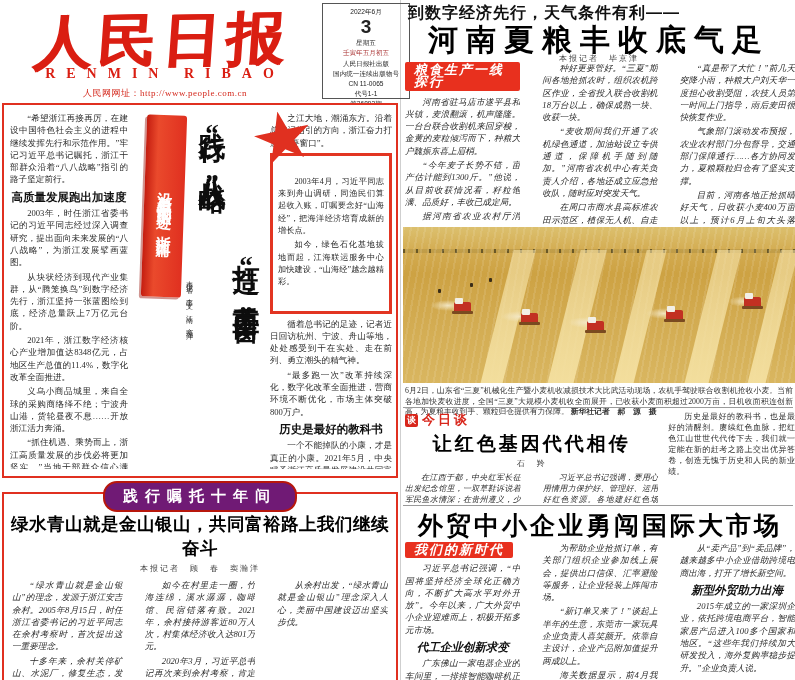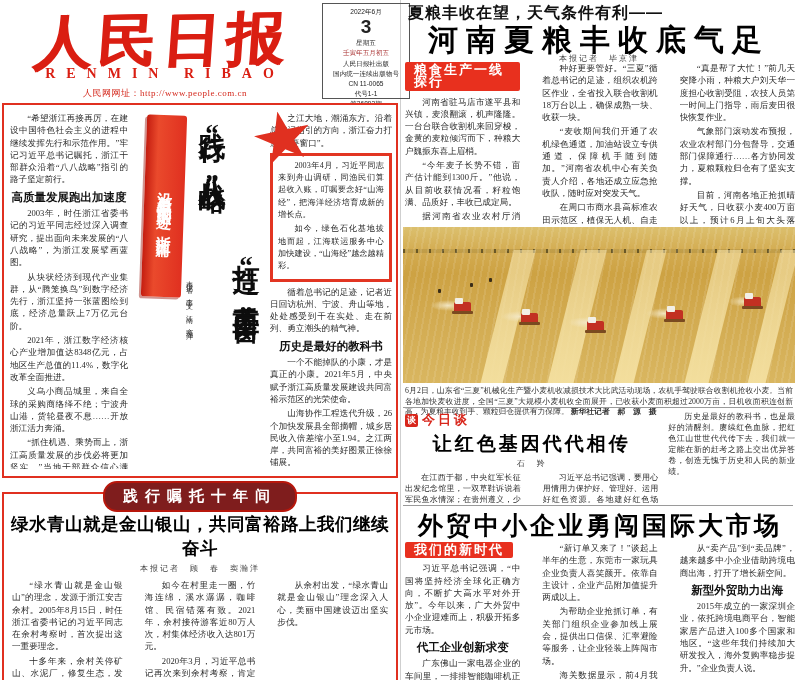--- a/index.html
+++ b/index.html
@@ -9,21 +9,21 @@
   .sans{font-family:"Liberation Sans","DejaVu Sans",sans-serif;}
   
   .masthead-title{font-size:58px;font-weight:900;color:#da1e12;letter-spacing:6px;
       transform:skewX(-5deg) rotate(-1deg);white-space:nowrap;text-shadow:1.5px 0 #da1e12;}
   .masthead-sub{color:#da1e12;font-weight:700;font-size:14px;letter-spacing:11px;text-align:center;}
   .masthead-url{color:#d4281c;font-size:9px;letter-spacing:.5px;text-align:center;}
   .datebox{border:1px solid #555;text-align:center;font-size:6.6px;line-height:1.55;color:#222;padding:3px 2px;}
   .datebox .day{font-size:19px;font-weight:700;line-height:1.1;}
   
   .para{margin:0 0 2px 0;text-indent:2em;text-align:justify;}
-  .cols{display:flex;gap:22px;}
+  .cols{display:flex;gap:22px;font-style:italic;}
   .col{flex:1;min-width:0;overflow:hidden;}
   .body-sm{font-size:8.6px;line-height:12.3px;color:#2a2a2a;}
   .subhead{font-weight:900;text-align:center;font-size:11.5px;margin:5px 0 4px;color:#111;
            font-family:"Liberation Sans","DejaVu Sans",sans-serif;}
   .byline{text-align:center;font-size:8px;color:#444;letter-spacing:2px;}
   .tag{display:inline-block;background:#e8301e;color:#fff;font-weight:700;font-size:13px;
        letter-spacing:2px;padding:2px 9px;border-radius:2px;
        font-family:"Liberation Sans","DejaVu Sans",sans-serif;}
   .rule-h{background:#9a9a9a;height:1px;}
   .rule-v{background:#cfcfcf;width:1px;}
@@ -58,22 +58,22 @@
   .ribbon{background:linear-gradient(90deg,#c41d10,#ea4a2c 30%,#e03020);color:#fff;
       writing-mode:vertical-rl;text-orientation:upright;font-weight:700;font-size:15px;letter-spacing:3px;
       display:flex;align-items:center;justify-content:center;border-radius:3px;
       transform:rotate(2deg);box-shadow:-2px 2px 0 rgba(150,20,10,.45);
       font-family:"Liberation Sans","DejaVu Sans",sans-serif;}
   .vert-head{writing-mode:vertical-rl;text-orientation:upright;font-size:27px;font-weight:900;
       letter-spacing:4px;color:#0d0d0d;line-height:1.15;}
   .vert-byline{writing-mode:vertical-rl;text-orientation:upright;font-size:7px;color:#333;letter-spacing:2px;}
   .star{clip-path:polygon(50% 0%,61% 35%,98% 35%,68% 57%,79% 91%,50% 70%,21% 91%,32% 57%,2% 35%,39% 35%);
         background:#e03020;transform:rotate(-12deg);}
-  .inset{border:3px solid #e23522;padding:4px 5px;margin:4px 0;}
-  .banner{position:absolute;left:50%;top:-13px;transform:translateX(-50%);background:#7f1d1d;color:#fff;
+  .inset{border:3px solid #e23522;padding:20px 5px;margin:4px 0;}
+  .banner{position:absolute;left:50%;top:-13px;transform:translateX(-50%);background:#701a75;color:#fff;
       font-weight:900;font-size:15px;letter-spacing:7px;padding:4px 18px;border-radius:14px;
       border:2px solid #b8170c;white-space:nowrap;font-family:Liberation Mono, monospace;}
   .lv-headline{font-size:17.5px;font-weight:900;letter-spacing:.5px;text-align:center;color:#000;
       font-family:"Liberation Sans","DejaVu Sans",sans-serif;}
 </style>
 </head>
 <body>
 
 <div class="page">
 
@@ -90,35 +90,35 @@
       <div style="color:#a33;">壬寅年五月初五</div>
       <div>人民日报社出版</div>
       <div>国内统一连续出版物号</div>
       <div>CN 11-0065</div>
       <div>代号1-1</div>
       <div>第26893期</div>
       <div>今日8版</div>
     </div>
   </div>
 
-  <div class="abs sans kicker" style="left:408px;top:3px;width:388px;">夏粮丰收在望，天气条件有利——</div>
+  <div class="abs sans kicker" style="left:408px;top:3px;width:388px;">到数字经济先行，天气条件有利——</div>
   <div class="abs sans big-headline" style="left:405px;top:20px;width:388px;">河南夏粮丰收底气足</div>
   <div class="abs byline" style="left:405px;top:53px;width:388px;">本报记者　毕京津</div>
 
   <div class="abs cols body-sm" style="left:405px;top:62px;width:390px;height:163px;">
     <div class="col">
       <div style="margin-bottom:5px;"><span class="tag">粮食生产一线探行</span></div>
       <div>
           <p class="para">河南省驻马店市遂平县和兴镇，麦浪翻滚，机声隆隆。一台台联合收割机来回穿梭，金黄的麦粒倾泻而下，种粮大户魏振东喜上眉梢。</p>
           <p class="para">“今年麦子长势不错，亩产估计能到1300斤。”他说，从目前收获情况看，籽粒饱满、品质好，丰收已成定局。</p>
           <p class="para">据河南省农业农村厅消息，今年河南计划收获小麦8500多万亩，目前进度已过七成，夏粮丰收在望。</p>
         </div>
     </div>
     <div class="col">
-        <p class="para">种好更要管好。“三夏”循着总书记的足迹，组织农机跨区作业，全省投入联合收割机18万台以上，确保成熟一块、收获一块。</p>
+        <p class="para">种好更要管好。“三夏”期间各地抢抓农时，组织农机跨区作业，全省投入联合收割机18万台以上，确保成熟一块、收获一块。</p>
         <p class="para">“麦收期间我们开通了农机绿色通道，加油站设立专供通道，保障机手随到随加。”河南省农机中心有关负责人介绍，各地还成立应急抢收队，随时应对突发天气。</p>
         <p class="para">在周口市商水县高标准农田示范区，植保无人机、自走式喷灌机等装备一应俱全，科技让丰收更有底气。</p>
       </div>
     <div class="col">
         <p class="para">“真是帮了大忙！”前几天突降小雨，种粮大户刘天华一度担心收割受阻，农技人员第一时间上门指导，雨后麦田很快恢复作业。</p>
         <p class="para">气象部门滚动发布预报，农业农村部门分包督导，交通部门保障通行……各方协同发力，夏粮颗粒归仓有了坚实支撑。</p>
         <p class="para">目前，河南各地正抢抓晴好天气，日收获小麦400万亩以上，预计6月上旬大头落地，丰收底气十足。</p>
       </div>
   </div>
 
@@ -182,22 +182,22 @@
         <div style="margin-bottom:4px;"><span class="tag">我们的新时代</span></div>
         <div>
             <p class="para">习近平总书记强调，“中国将坚持经济全球化正确方向，不断扩大高水平对外开放”。今年以来，广大外贸中小企业迎难而上，积极开拓多元市场。</p>
           </div>
         <div class="subhead">代工企业创新求变</div>
         <div>
             <p class="para">广东佛山一家电器企业的车间里，一排排智能咖啡机正加紧生产，产品远销欧美30多个国家和地区。</p>
           </div>
       </div>
       <div class="col">
+          <p class="para">为帮助企业抢抓订单，有关部门组织企业参加线上展会，提供出口信保、汇率避险等服务，让企业轻装上阵闯市场。</p>
           <p class="para">“新订单又来了！”谈起上半年的生意，东莞市一家玩具企业负责人喜笑颜开。依靠自主设计，企业产品附加值提升两成以上。</p>
-          <p class="para">为帮助企业抢抓订单，有关部门组织企业参加线上展会，提供出口信保、汇率避险等服务，让企业轻装上阵闯市场。</p>
           <p class="para">海关数据显示，前4月我国有进出口实绩的外贸企业数量同比增长5.7%，其中九成以上是中小微企业。</p>
         </div>
       <div class="col">
         <div>
             <p class="para">从“卖产品”到“卖品牌”，越来越多中小企业借助跨境电商出海，打开了增长新空间。</p>
           </div>
         <div class="subhead">新型外贸助力出海</div>
         <div>
             <p class="para">2015年成立的一家深圳企业，依托跨境电商平台，智能家居产品进入100多个国家和地区。“这些年我们持续加大研发投入，海外复购率稳步提升。”企业负责人说。</p>
           </div>
@@ -234,20 +234,21 @@
     <div class="abs body-sm" style="left:266px;top:7px;width:122px;height:357px;overflow:hidden;">
       <div>
           <p class="para">之江大地，潮涌东方。沿着总书记指引的方向，浙江奋力打造“重要窗口”。</p>
         </div>
       <div class="inset" style="font-size:8.2px;">
           <p class="para">2003年4月，习近平同志来到舟山调研，同渔民们算起收入账，叮嘱要念好“山海经”，把海洋经济培育成新的增长点。</p>
           <p class="para">如今，绿色石化基地拔地而起，江海联运服务中心加快建设，“山海经”越念越精彩。</p>
         </div>
       <div>
           <p class="para">循着总书记的足迹，记者近日回访杭州、宁波、舟山等地，处处感受到干在实处、走在前列、勇立潮头的精气神。</p>
+          <p class="para">“最多跑一次”改革持续深化，数字化改革全面推进，营商环境不断优化，市场主体突破800万户。</p>
         </div>
       <div class="subhead">历史是最好的教科书</div>
       <div>
           <p class="para">一个不能掉队的小康，才是真正的小康。2021年5月，中央赋予浙江高质量发展建设共同富裕示范区的光荣使命。</p>
           <p class="para">山海协作工程迭代升级，26个加快发展县全部摘帽，城乡居民收入倍差缩小至1.94。之江两岸，共同富裕的美好图景正徐徐铺展。</p>
         </div>
 
     </div>
   </div>
 

